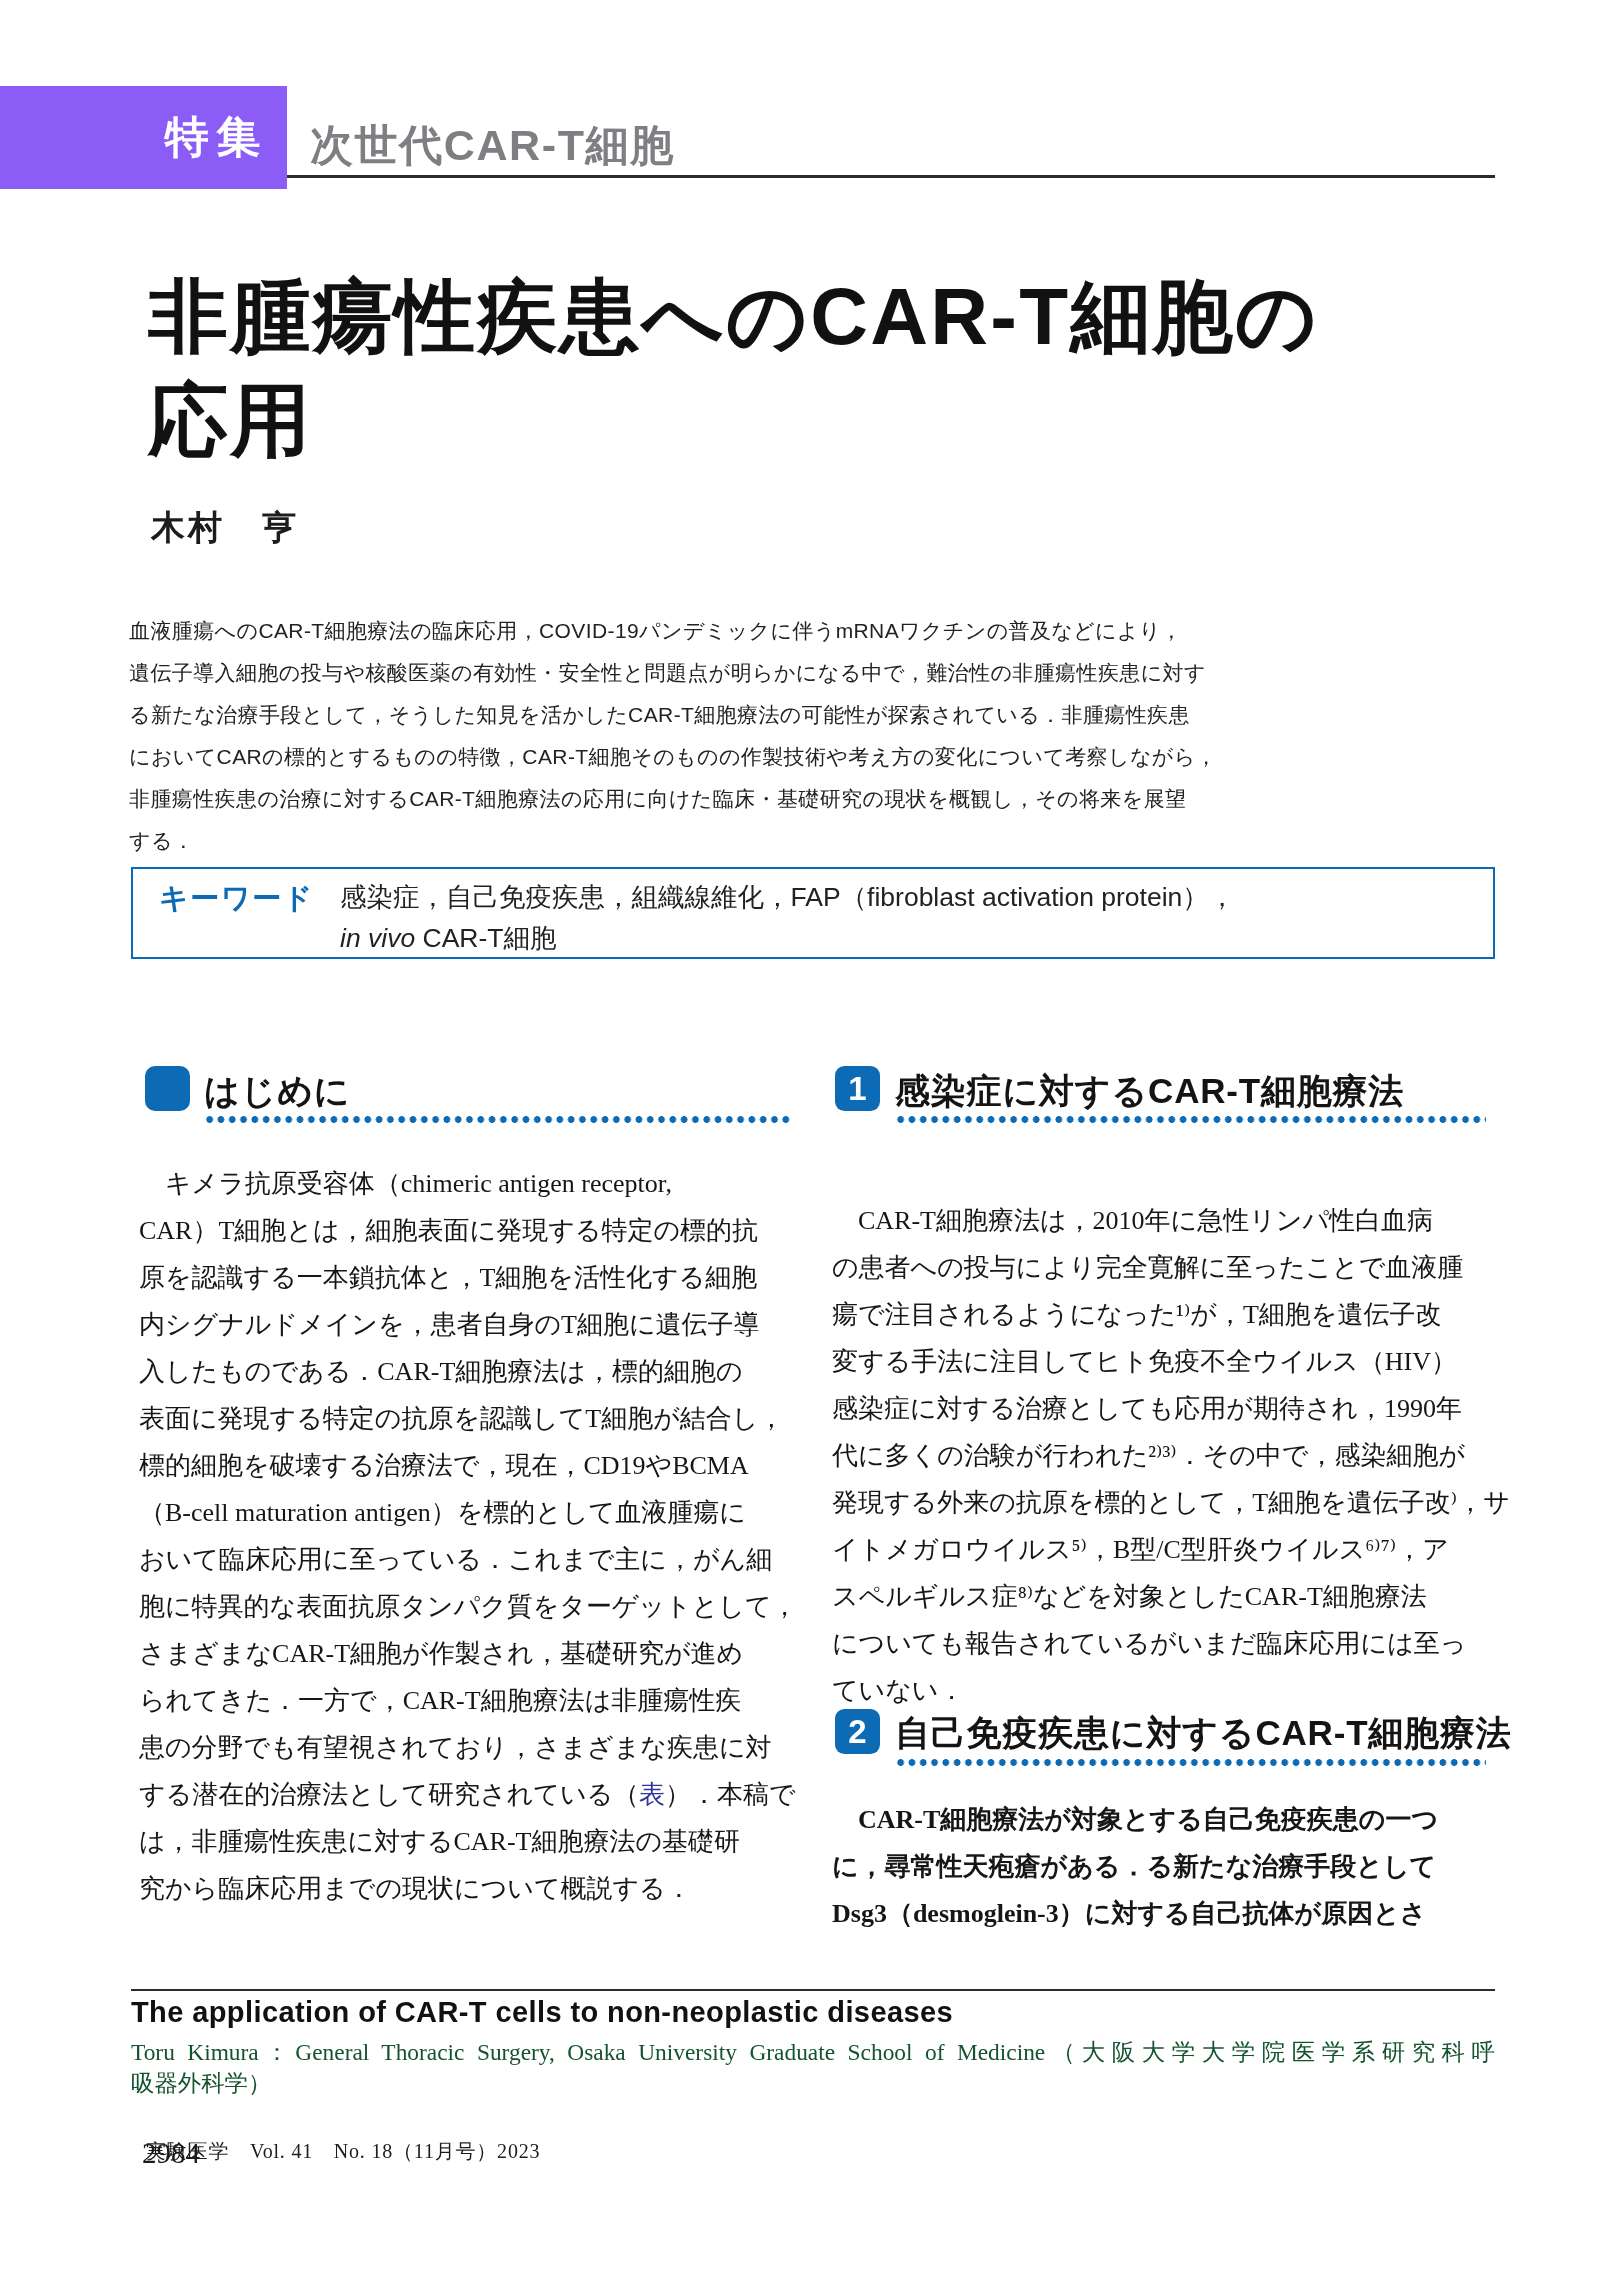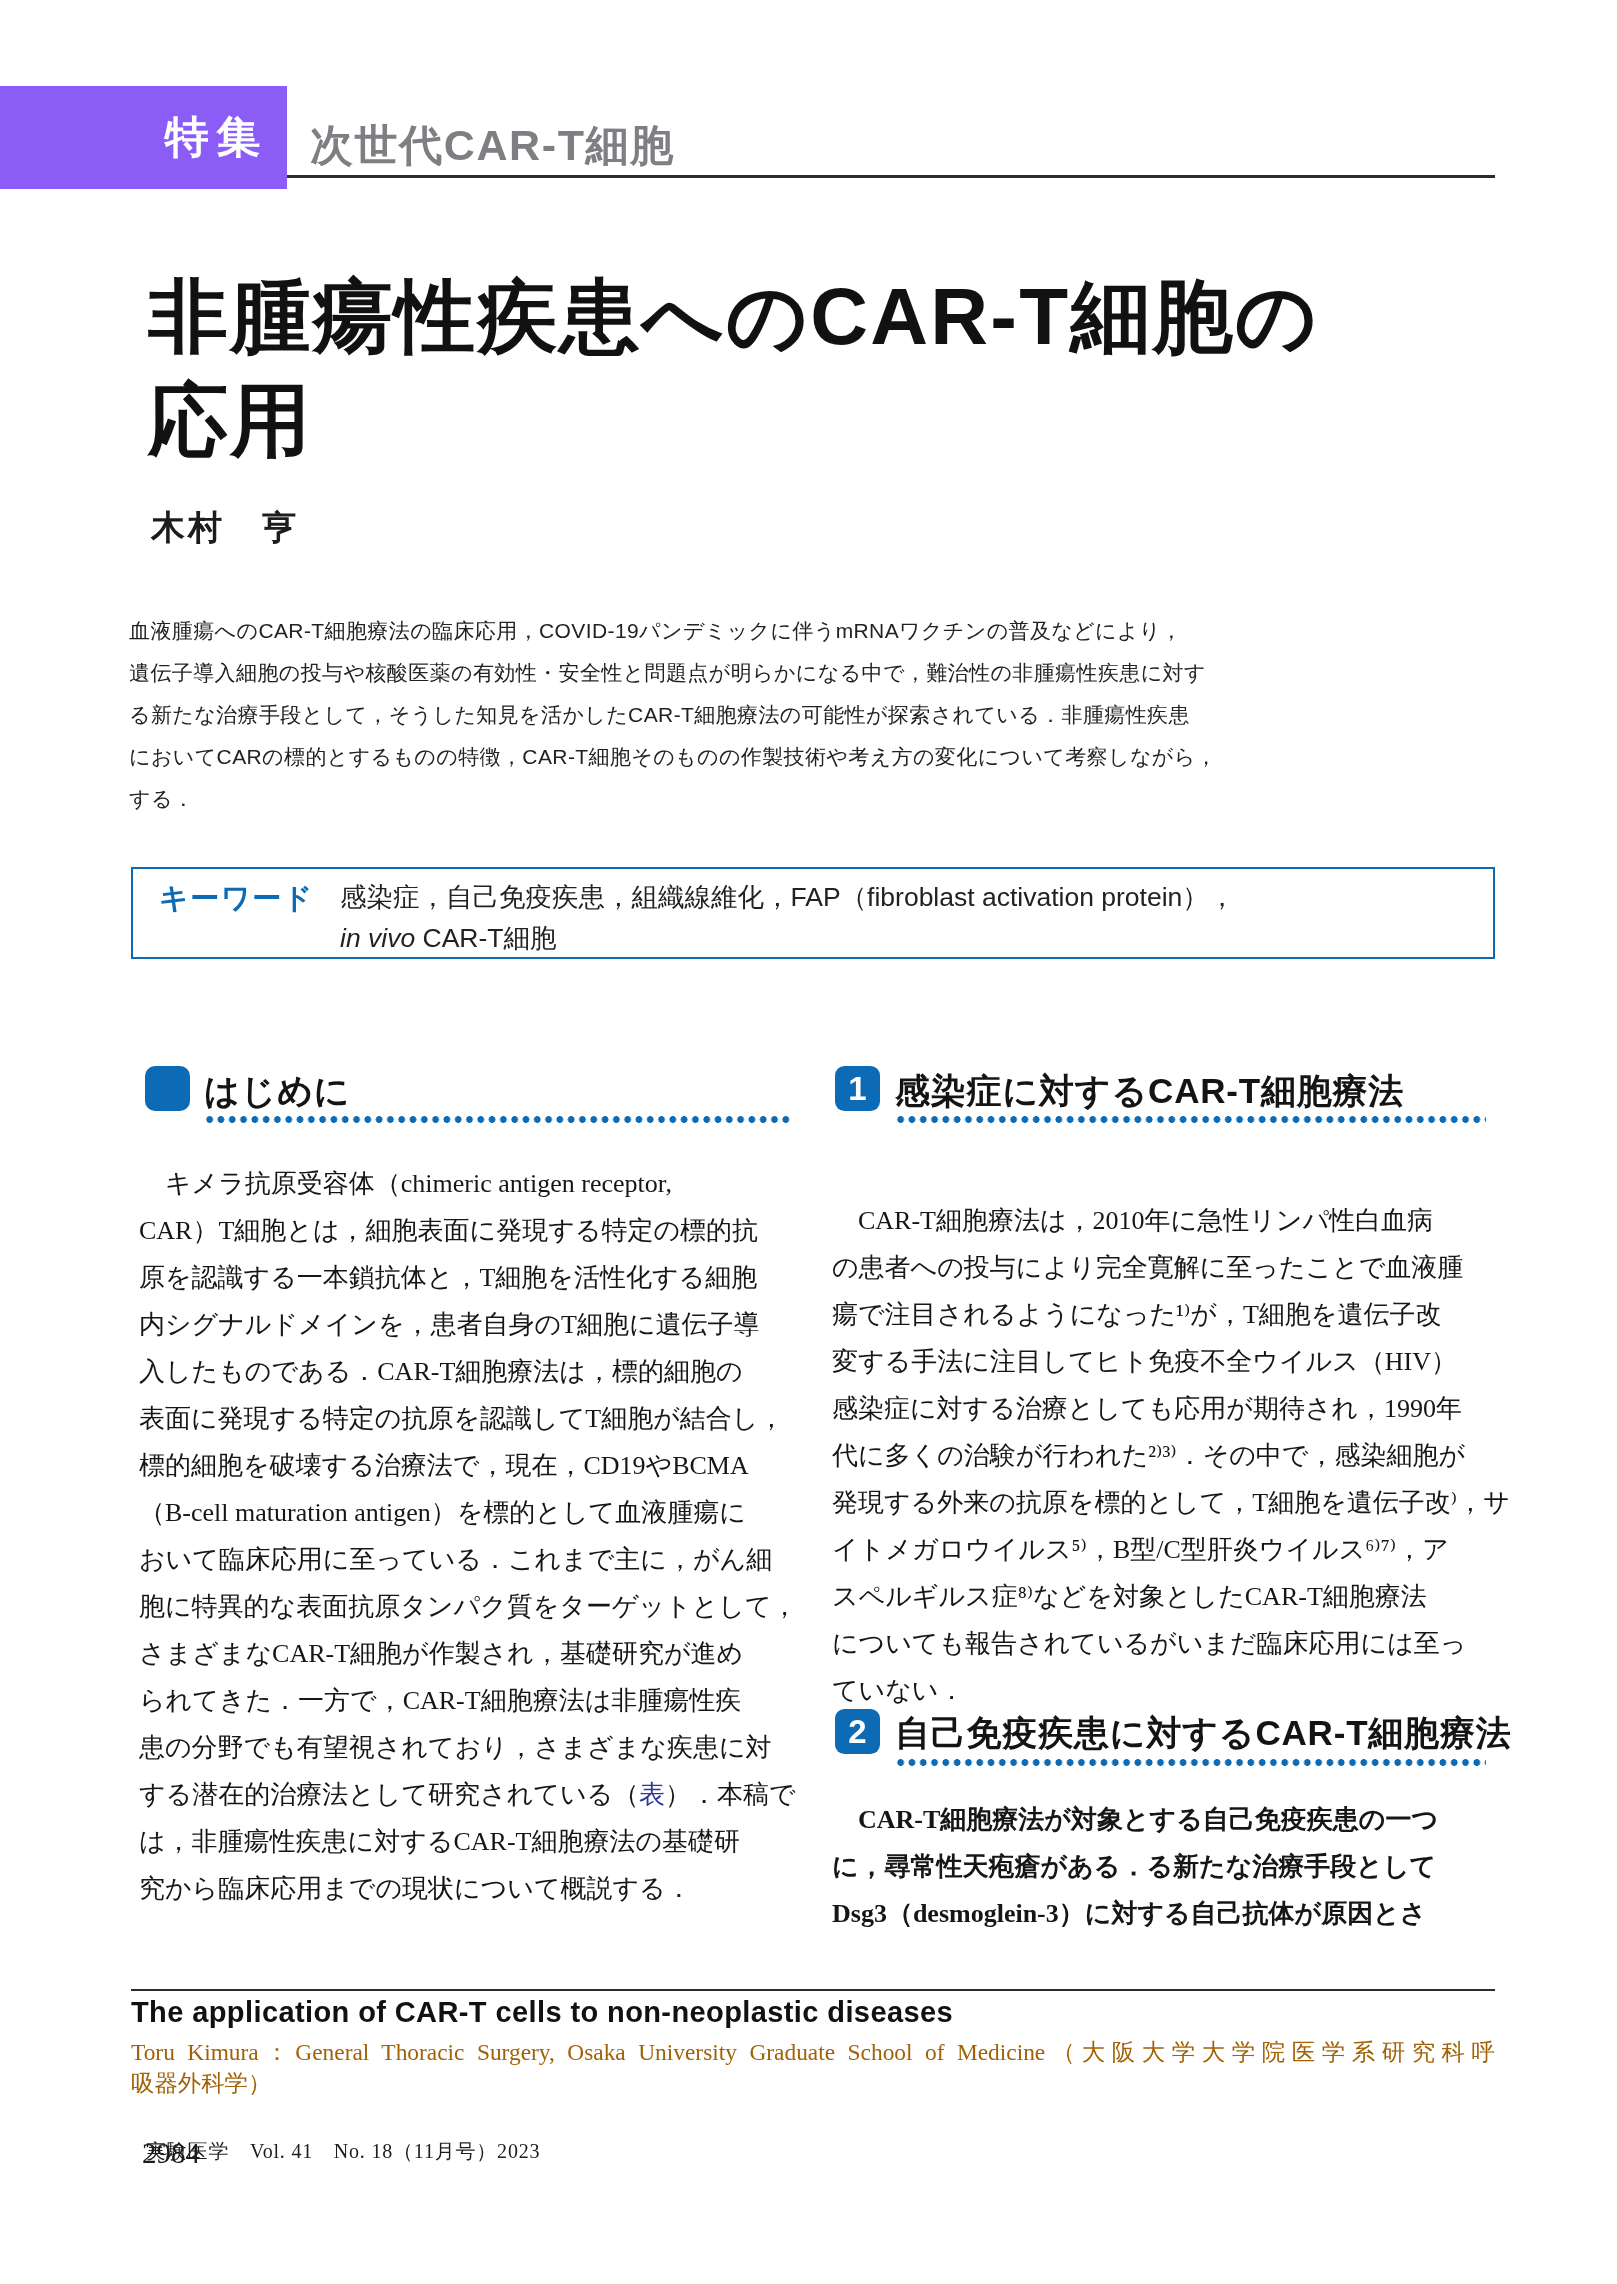--- a/index.html
+++ b/index.html
@@ -40,21 +40,21 @@
 
   
   .bodycol{font-family:"Liberation Serif","DejaVu Serif",serif;font-size:26px;color:#161616;}
   .bodycol div{height:47px;line-height:47px;white-space:nowrap;}
   .tbl-link{color:#2b3699;}
 
   
   .foot-rule{left:131px;top:1989px;width:1364px;height:2.3px;background:#2b2b2b;}
   .foot-entitle{left:131px;top:1996px;font-size:29px;font-weight:800;letter-spacing:0.4px;color:#111;}
   .foot-affil{left:131px;top:2037px;width:1364px;font-family:"Liberation Serif","DejaVu Serif",serif;
-    font-size:23.4px;line-height:31px;color:#a16207;}
+    font-size:23.4px;line-height:31px;color:#14532d;}
   .foot-affil .l1{text-align:justify;text-align-last:justify;}
   .page-num{left:142px;top:2137px;font-family:"Liberation Serif","DejaVu Serif",serif;font-size:29px;}
   .journal-line{left:146px;top:2138px;width:1364px;text-align:left;
     font-family:"Liberation Serif","DejaVu Serif",serif;font-size:20px;letter-spacing:0.8px;}
 </style>
 </head>
 <body>
 
 <div class="page">
 
@@ -68,20 +68,21 @@
     <div>非腫瘍性疾患へのCAR-T細胞の</div>
     <div>応用</div>
   </div>
   <div class="abs author">木村　亨</div>
 
   <div class="abs abstract">
     <div>血液腫瘍へのCAR-T細胞療法の臨床応用，COVID-19パンデミックに伴うmRNAワクチンの普及などにより，</div>
     <div>遺伝子導入細胞の投与や核酸医薬の有効性・安全性と問題点が明らかになる中で，難治性の非腫瘍性疾患に対す</div>
     <div>る新たな治療手段として，そうした知見を活かしたCAR-T細胞療法の可能性が探索されている．非腫瘍性疾患</div>
     <div>においてCARの標的とするものの特徴，CAR-T細胞そのものの作製技術や考え方の変化について考察しながら，</div>
+    <div>非腫瘍性疾患の治療に対するCAR-T細胞療法の応用に向けた臨床・基礎研究の現状を概観し，その将来を展望</div>
     <div>する．</div>
   </div>
 
   <div class="abs kw-box"></div>
   <div class="abs kw-label">キーワード</div>
   <div class="abs kw-text">
     <div>感染症，自己免疫疾患，組織線維化，FAP（fibroblast activation protein），</div>
     <div><span class="it">in vivo</span><span> CAR-T細胞</span></div>
   </div>
 

